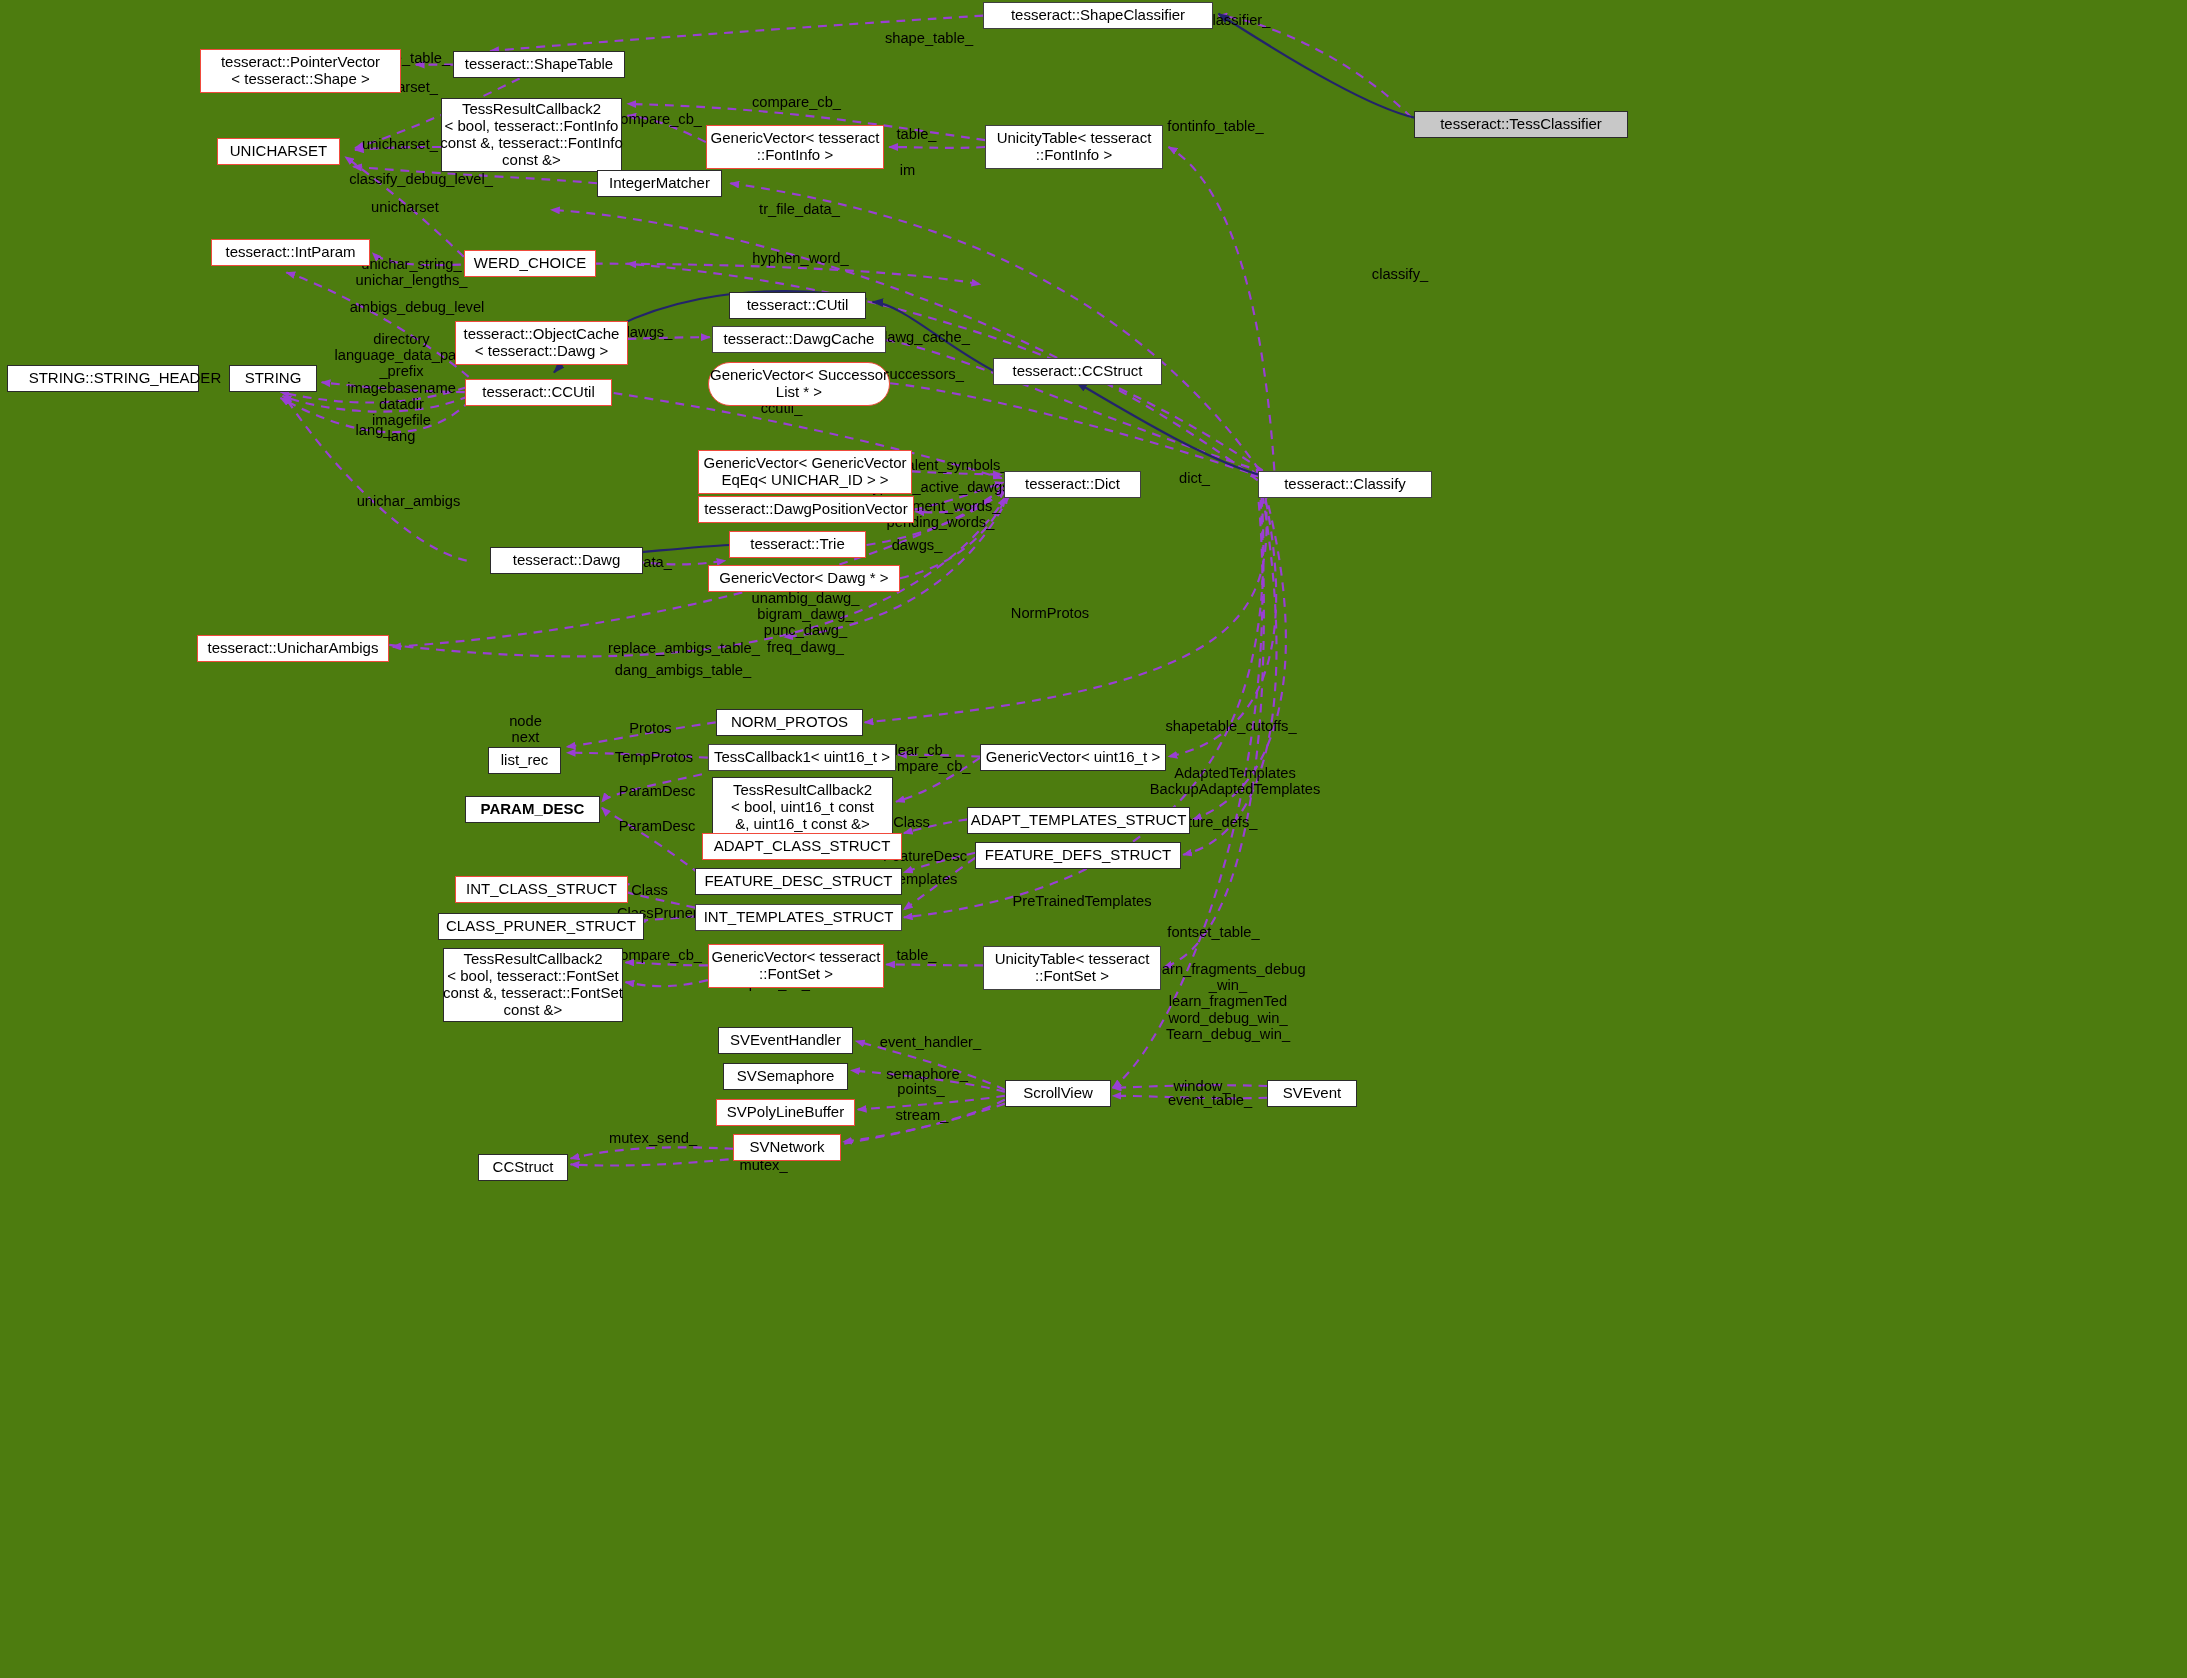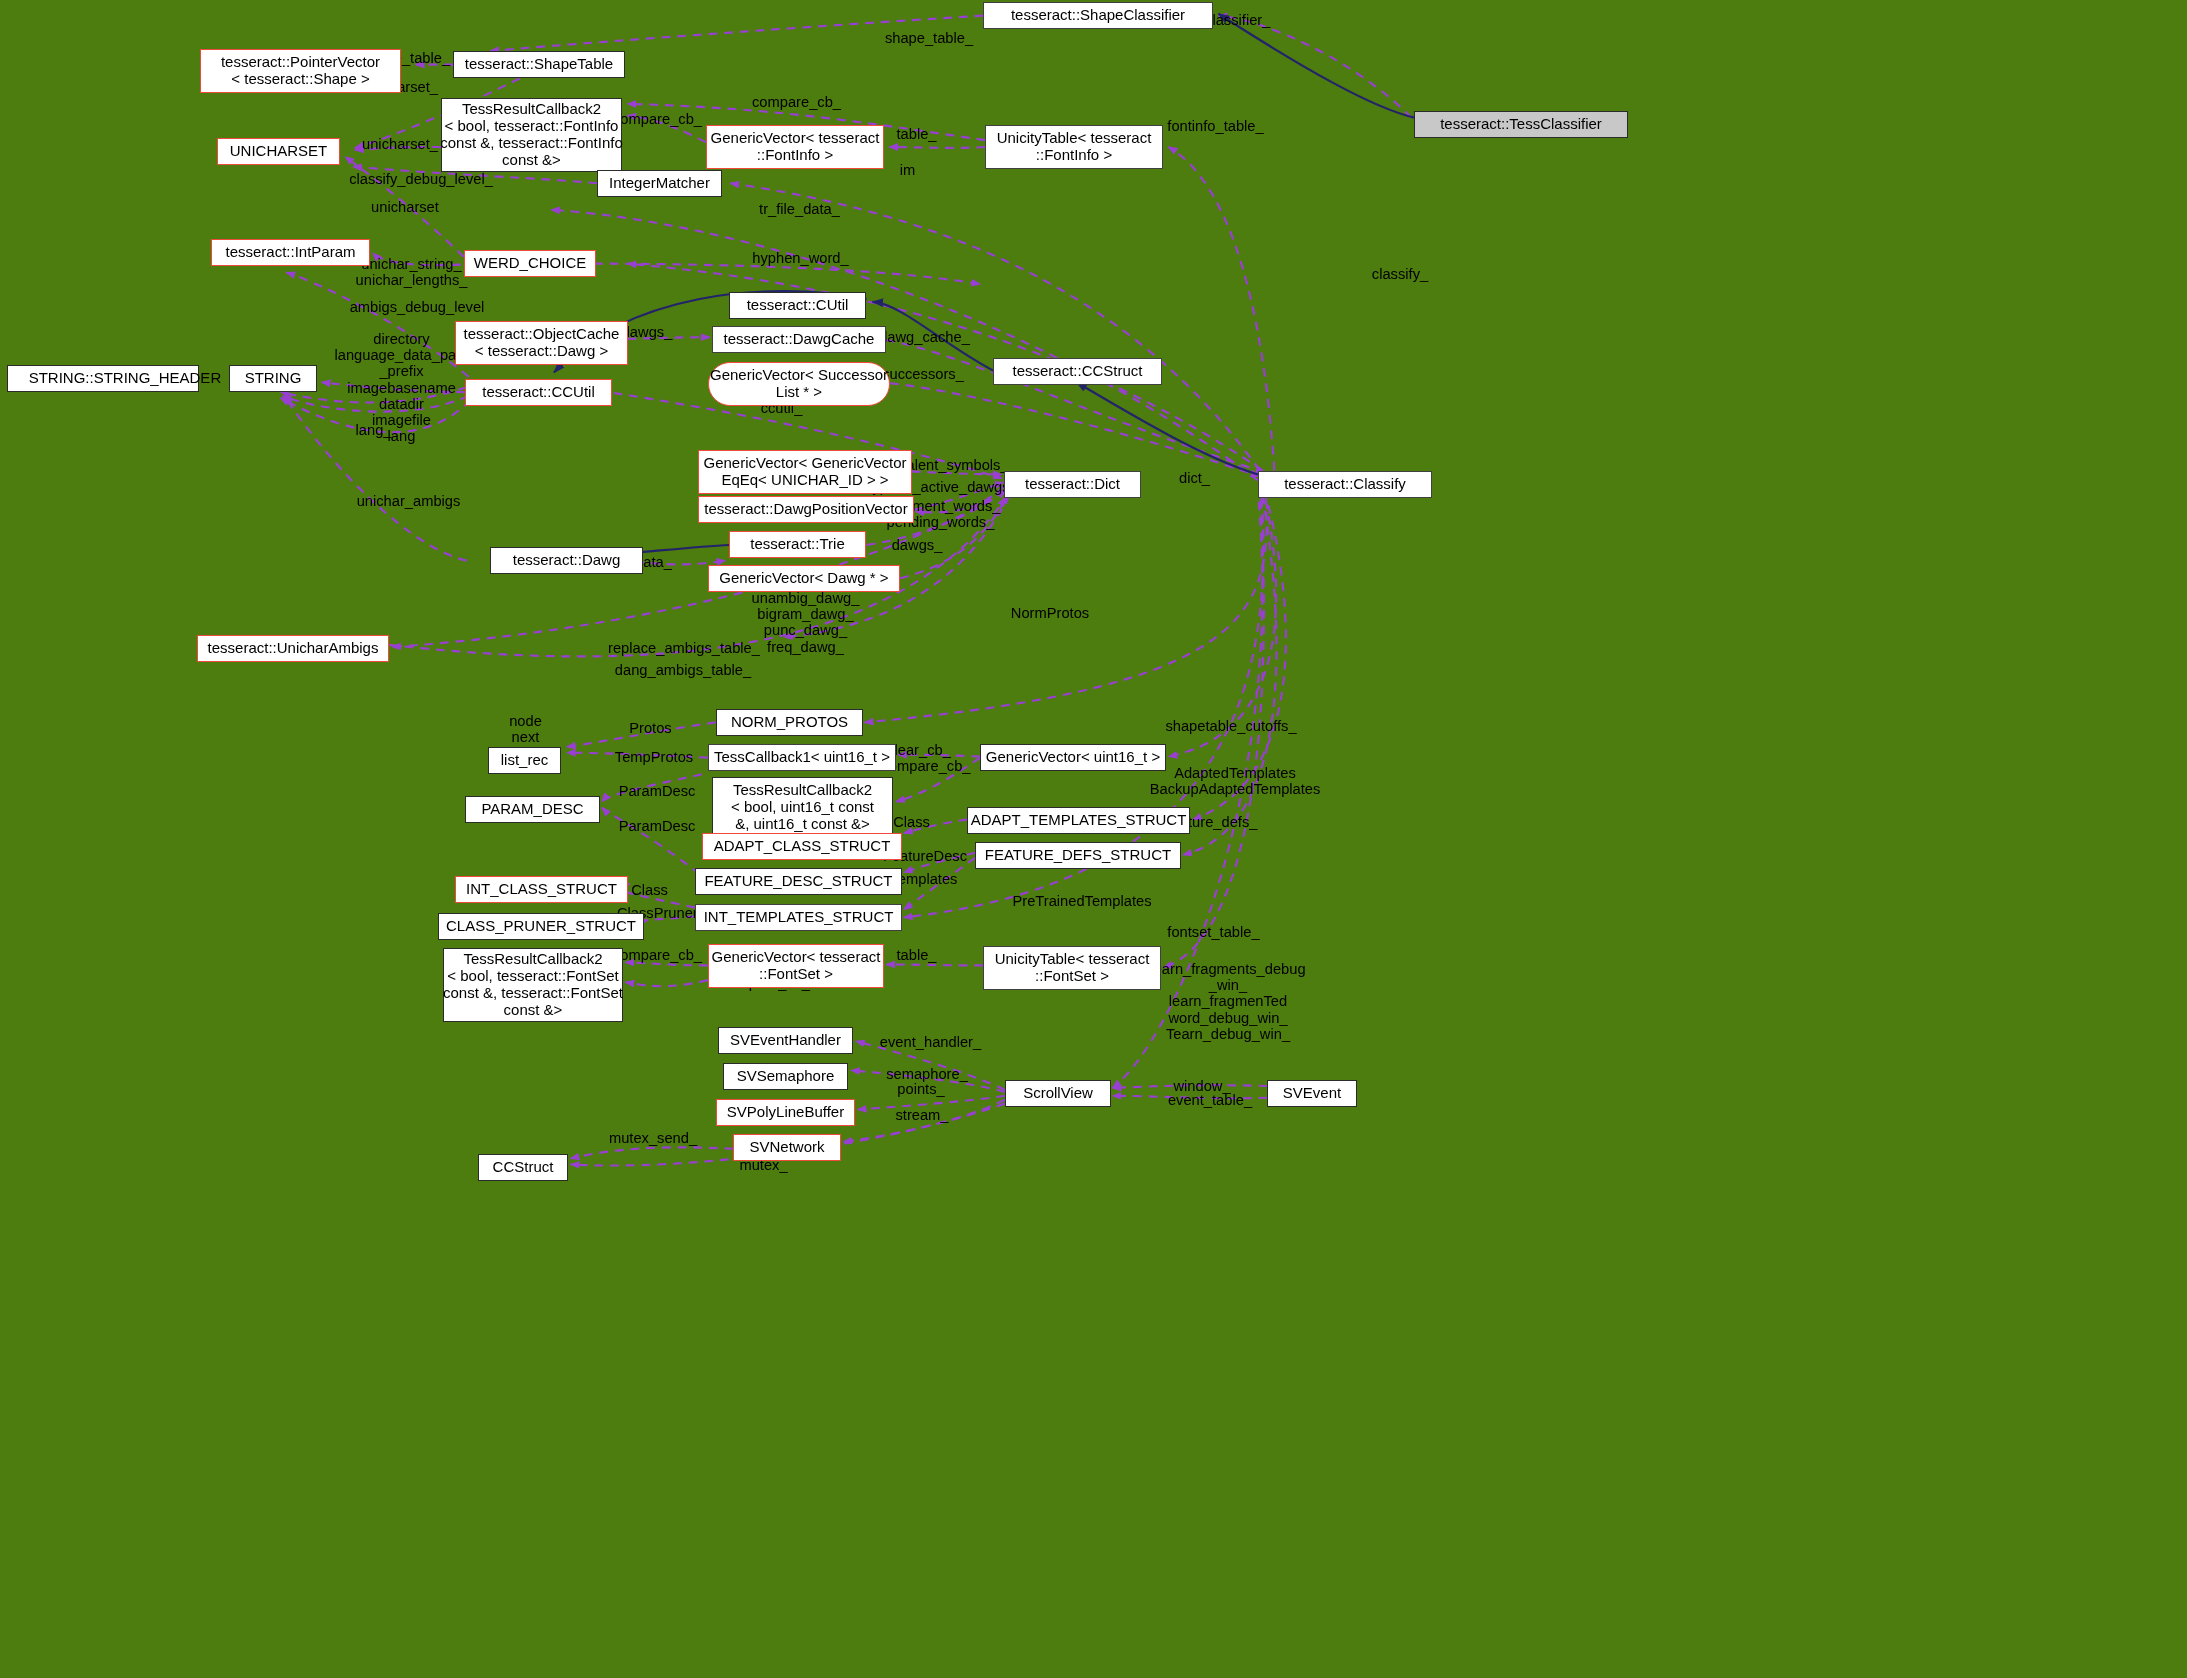--- a/index.html
+++ b/index.html
@@ -192,21 +192,21 @@
       <div class="node black" style="left: 490px; top: 547px; width: 153px; height: 27.4px;">tesseract::Dawg</div>
       <div class="node red" style="left: 708px; top: 565px; width: 192px; height: 27.4px;">GenericVector&lt; Dawg * &gt;</div>
       <div class="node red" style="left: 197px; top: 635px; width: 192px; height: 27.4px;">tesseract::UnicharAmbigs</div>
       <div class="node black" style="left: 716px; top: 709px; width: 147px; height: 27.4px;">NORM_PROTOS</div>
       <div class="node black" style="left: 488px; top: 747px; width: 73px; height: 27.4px;">list_rec</div>
       <div class="node gray" style="left: 708px; top: 744px; width: 188px; height: 27.4px;">TessCallback1&lt; uint16_t &gt;</div>
       <div class="node black" style="left: 980px; top: 744px; width: 186px; height: 27.4px;">GenericVector&lt; uint16_t &gt;</div>
       <div class="node black" style="left: 712px; top: 777px; width: 181px; height: 61px;">TessResultCallback2
 &lt; bool, uint16_t const
 &amp;, uint16_t const &amp;&gt;</div>
-      <div class="node black" style="left: 465px; top: 796px; width: 135px; height: 27.4px;">PARAM_DESC</div>
+      <div class="node black" style="left: 465px; top: 796px; width: 135px; height: 27.4px; font-weight: bold;">PARAM_DESC</div>
       <div class="node black" style="left: 967px; top: 807px; width: 223px; height: 27.4px;">ADAPT_TEMPLATES_STRUCT</div>
       <div class="node red" style="left: 702px; top: 833px; width: 200px; height: 27.4px;">ADAPT_CLASS_STRUCT</div>
       <div class="node black" style="left: 975px; top: 842px; width: 206px; height: 27.4px;">FEATURE_DEFS_STRUCT</div>
       <div class="node black" style="left: 695px; top: 868px; width: 207px; height: 27.4px;">FEATURE_DESC_STRUCT</div>
       <div class="node red" style="left: 455px; top: 876px; width: 173px; height: 27.4px;">INT_CLASS_STRUCT</div>
       <div class="node black" style="left: 438px; top: 913px; width: 206px; height: 27.4px;">CLASS_PRUNER_STRUCT</div>
       <div class="node gray" style="left: 695px; top: 904px; width: 207px; height: 27.4px;">INT_TEMPLATES_STRUCT</div>
       <div class="node black" style="left: 443px; top: 948px; width: 180px; height: 74px;">TessResultCallback2
 &lt; bool, tesseract::FontSet
 const &amp;, tesseract::FontSet

